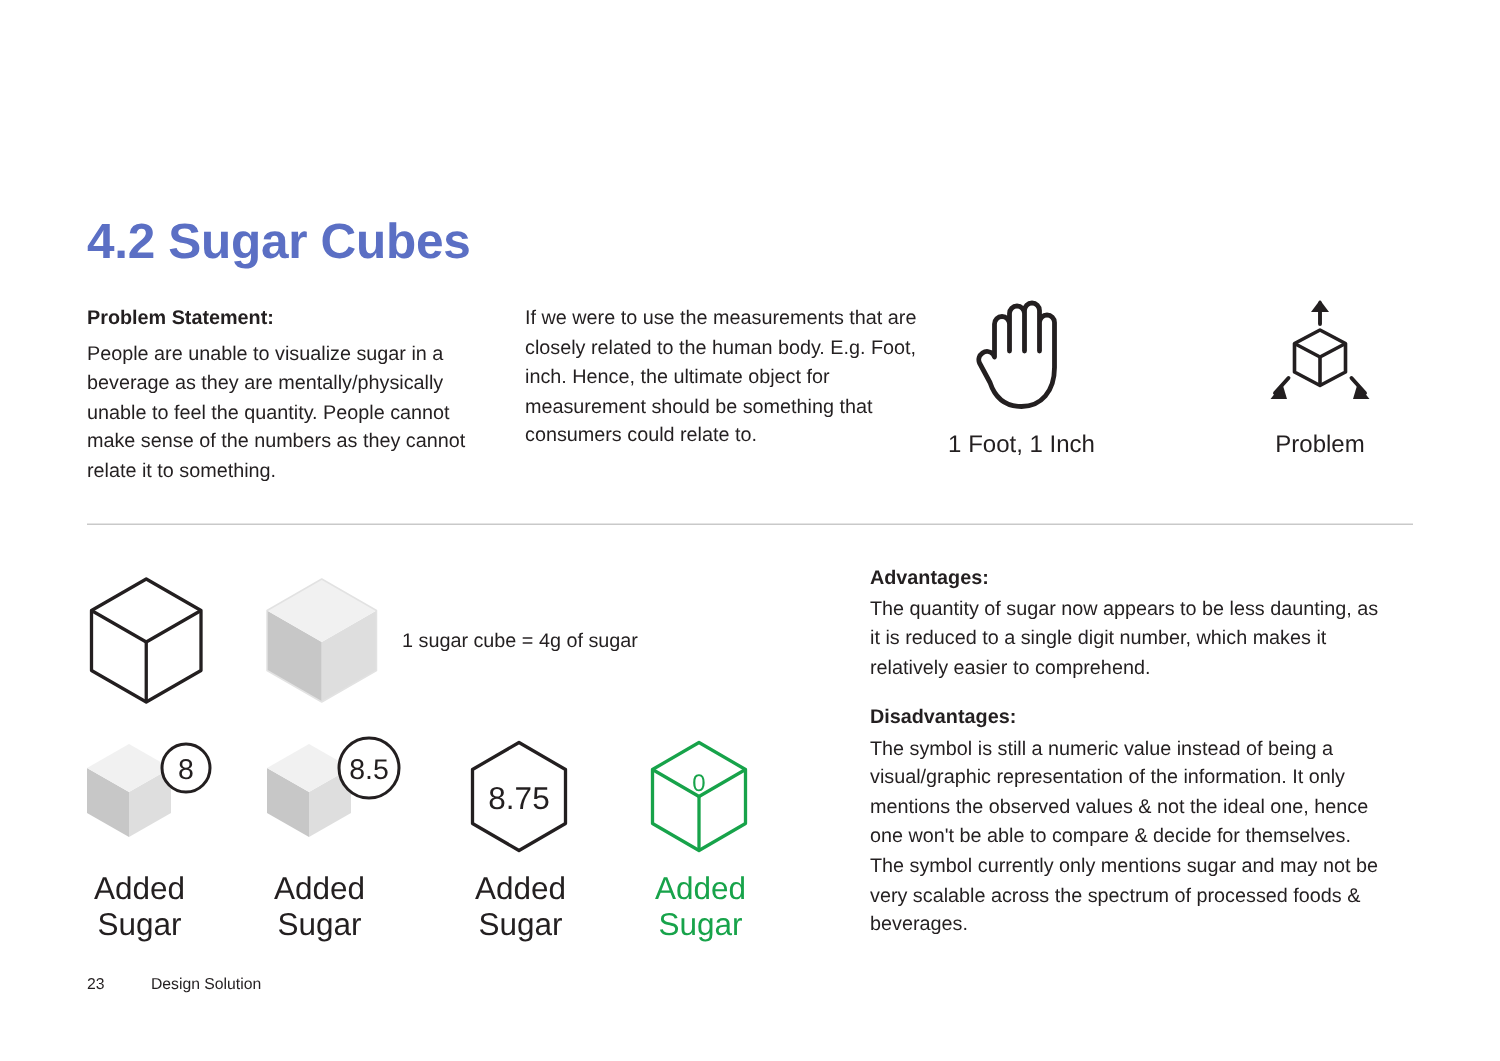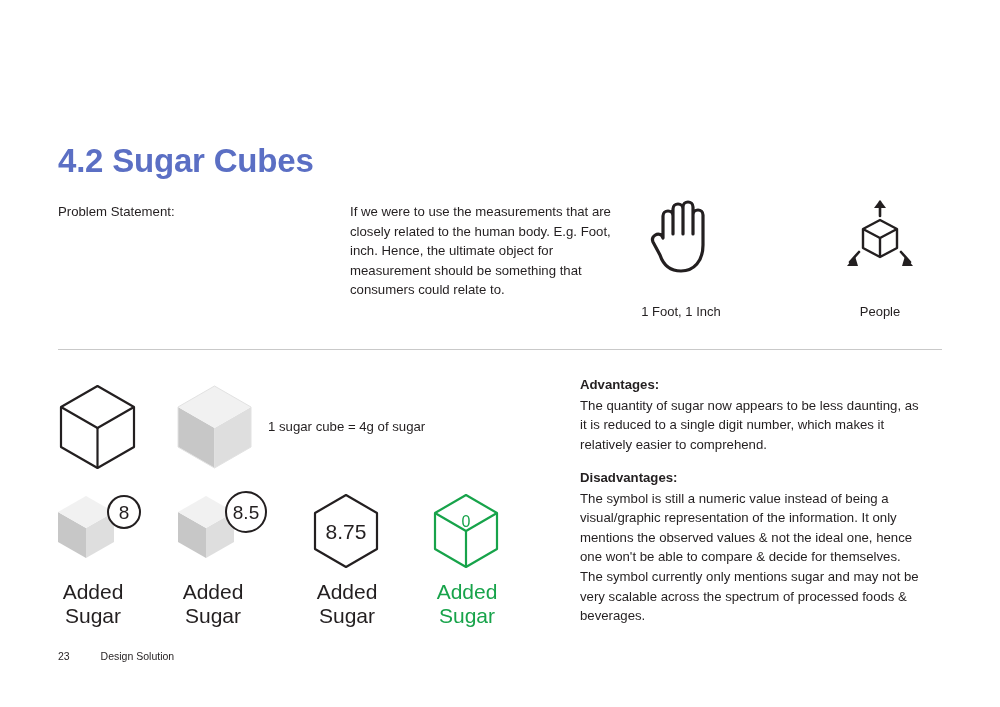--- a/index.html
+++ b/index.html
@@ -34,42 +34,42 @@
   }
 
   
   .col {
     position: absolute;
     font-size: 13.2px;
     line-height: 19.5px;
     color: #231f20;
   }
   .col .head {
-    font-weight: normal;
+    font-weight: bold;
     display: block;
     margin-bottom: 4px;
   }
   .col-problem { left: 58px; top: 202px; width: 275px; }
   .col-solution { left: 350px; top: 202px; width: 272px; }
 
   
   .icon-block {
     position: absolute;
     text-align: center;
   }
   .icon-block .glyph {
     height: 78px;
     display: flex;
     align-items: flex-end;
     justify-content: center;
   }
   .icon-block .cap {
-    font-size: 13px;
-    color: #231f20;
-    margin-top: 28px;
+    font-size: 16px;
+    color: #231f20;
+    margin-top: 12px;
   }
   .ib-foot   { left: 628px; top: 198px; width: 106px; }
   .ib-weight { left: 730px; top: 198px; width: 100px; }
   .ib-volume { left: 830px; top: 198px; width: 100px; }
 
   
   .divider {
     position: absolute;
     left: 58px;
     top: 349px;
@@ -136,20 +136,21 @@
 </style>
 </head>
 <body>
 
 <div class="page">
 
   <div class="title">4.2 Sugar Cubes</div>
 
   <div class="col col-problem">
     <span class="head">Problem Statement:</span>
+    <span>People are unable to visualize sugar in a beverage as they are mentally/physically unable to feel the quantity. People cannot make sense of the numbers as they cannot relate it to something.</span>
   </div>
 
   <div class="col col-solution">
     <span>If we were to use the measurements that are closely related to the human body. E.g. Foot, inch. Hence, the ultimate object for measurement should be something that consumers could relate to.</span>
   </div>
 
   <div class="icon-block ib-foot">
     <div class="glyph">
       <svg width="76" height="78" viewBox="0 0 76 78" fill="none" xmlns="http://www.w3.org/2000/svg">
         <path d="M20 40 L20 18 a5 5 0 0 1 10 0 L30 36 L30 11 a5 5 0 0 1 10 0 L40 36 L40 9 a5 5 0 0 1 10 0 L50 36 L50 17 a5 5 0 0 1 10 0 L60 47 c0 16 -9 26 -22 26 c-12 0 -18 -7 -21 -16 L10 44 a5.5 5.5 0 0 1 9 -6 Z" fill="none" stroke="#231f20" stroke-width="3.2" stroke-linejoin="round" stroke-linecap="round"></path>
@@ -168,21 +169,21 @@
         <path d="M38 40 L38 59" fill="none" stroke="#231f20" stroke-width="2.4" stroke-linejoin="round"></path>
 
         <path d="M38 18 L38 4" stroke="#231f20" stroke-width="2.6" stroke-linecap="round"></path>
         <path d="M32 10 L38 2 L44 10 Z" fill="#231f20"></path>
         <path d="M17 54 L8 64" stroke="#231f20" stroke-width="2.6" stroke-linecap="round"></path>
         <path d="M13 58 L5 68 L16 68 Z" fill="#231f20"></path>
         <path d="M59 54 L68 64" stroke="#231f20" stroke-width="2.6" stroke-linecap="round"></path>
         <path d="M63 58 L71 68 L60 68 Z" fill="#231f20"></path>
       </svg>
     </div>
-    <div class="cap">People</div>
+    <div class="cap">Problem</div>
   </div>
 
   <div class="divider"></div>
 
   <div class="cube-wire" style="left:55px; top:382px;">
     <svg width="85" height="90" viewBox="0 0 85 90" fill="none" xmlns="http://www.w3.org/2000/svg">
       <path d="M42.5 4 L79 25 L79 65 L42.5 86 L6 65 L6 25 Z" fill="none" stroke="#231f20" stroke-width="2.2" stroke-linejoin="round"></path>
       <path d="M6 25 L42.5 46 L79 25" fill="none" stroke="#231f20" stroke-width="2.2" stroke-linejoin="round"></path>
       <path d="M42.5 46 L42.5 86" fill="none" stroke="#231f20" stroke-width="2.2" stroke-linejoin="round"></path>
     </svg>

